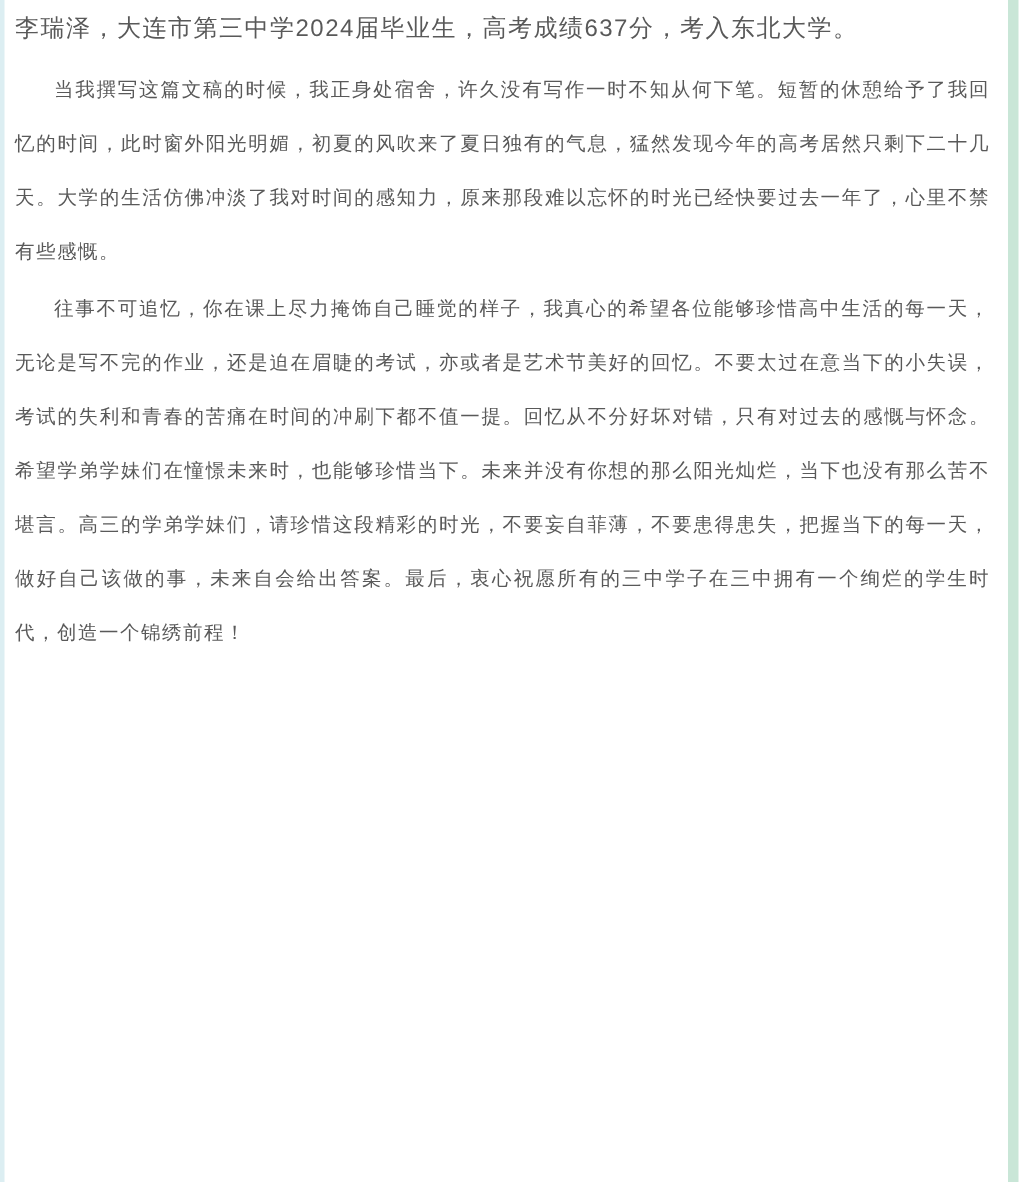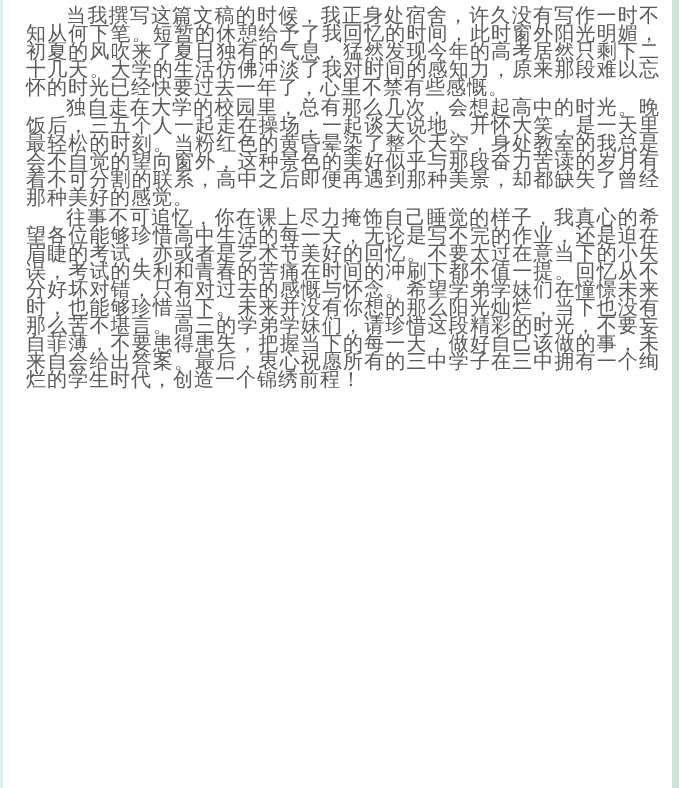--- a/index.html
+++ b/index.html
@@ -48,39 +48,39 @@
   .title {
     margin: 0 0 12px 0;
     font-size: 17px;
     font-weight: bold;
     line-height: 28px;
     text-align: center;
     letter-spacing: 1px;
     color: #595959;
   }
   .para {
-    margin: 0 0 2px 16px;
-    font-size: 20px;
-    line-height: 18px;
+    margin: 0 0 2px 0;
+    font-size: 13px;
+    line-height: 36px;
     letter-spacing: 1px;
     text-align: justify;
     text-indent: 2em;
     word-break: break-all;
   }
 </style>
 </head>
 <body>
 
 <div class="page">
   <div class="edge-strip edge-left"></div>
   <div class="edge-strip edge-right"></div>
 
   <div class="content">
+    <p class="intro">李瑞泽，大连市第三中学2024届毕业生，高考成绩637分，考入东北大学。</p>
 
 
     <p class="para">当我撰写这篇文稿的时候，我正身处宿舍，许久没有写作一时不知从何下笔。短暂的休憩给予了我回忆的时间，此时窗外阳光明媚，初夏的风吹来了夏日独有的气息，猛然发现今年的高考居然只剩下二十几天。大学的生活仿佛冲淡了我对时间的感知力，原来那段难以忘怀的时光已经快要过去一年了，心里不禁有些感慨。</p>
 
 
-    <p class="para">独自走在大学的校园里，总有那么几次，会想起高中的时光。晚饭后，三五个人一起走在操场，一起谈天说地、开怀大笑，是一天里最轻松的时刻。当粉红色的黄昏晕染了整个天空，身处教室的我总是会不自觉的望向窗外，这种景色的美好似乎与那段奋力苦读的岁月有着不可分割的联系，高中之后即便再遇到那种美景，却都缺失了曾经那种美好的感觉。</p>
 
     <p class="para">往事不可追忆，你在课上尽力掩饰自己睡觉的样子，我真心的希望各位能够珍惜高中生活的每一天，无论是写不完的作业，还是迫在眉睫的考试，亦或者是艺术节美好的回忆。不要太过在意当下的小失误，考试的失利和青春的苦痛在时间的冲刷下都不值一提。回忆从不分好坏对错，只有对过去的感慨与怀念。希望学弟学妹们在憧憬未来时，也能够珍惜当下。未来并没有你想的那么阳光灿烂，当下也没有那么苦不堪言。高三的学弟学妹们，请珍惜这段精彩的时光，不要妄自菲薄，不要患得患失，把握当下的每一天，做好自己该做的事，未来自会给出答案。最后，衷心祝愿所有的三中学子在三中拥有一个绚烂的学生时代，创造一个锦绣前程！</p>
   </div>
 </div>
 
 </body></html>

